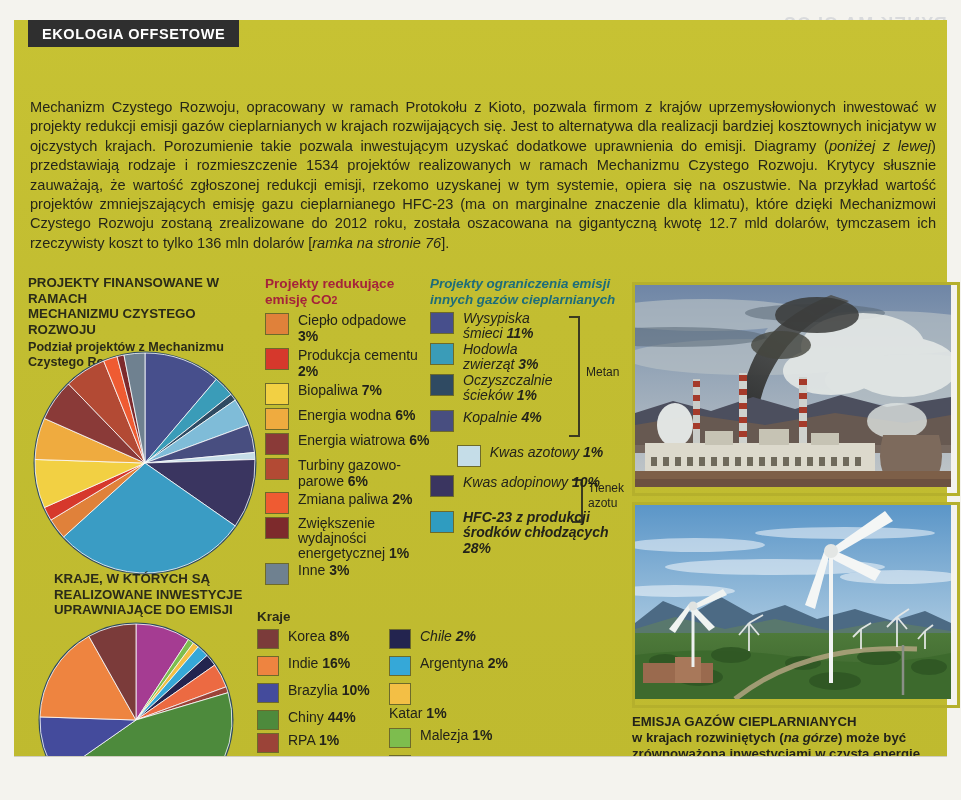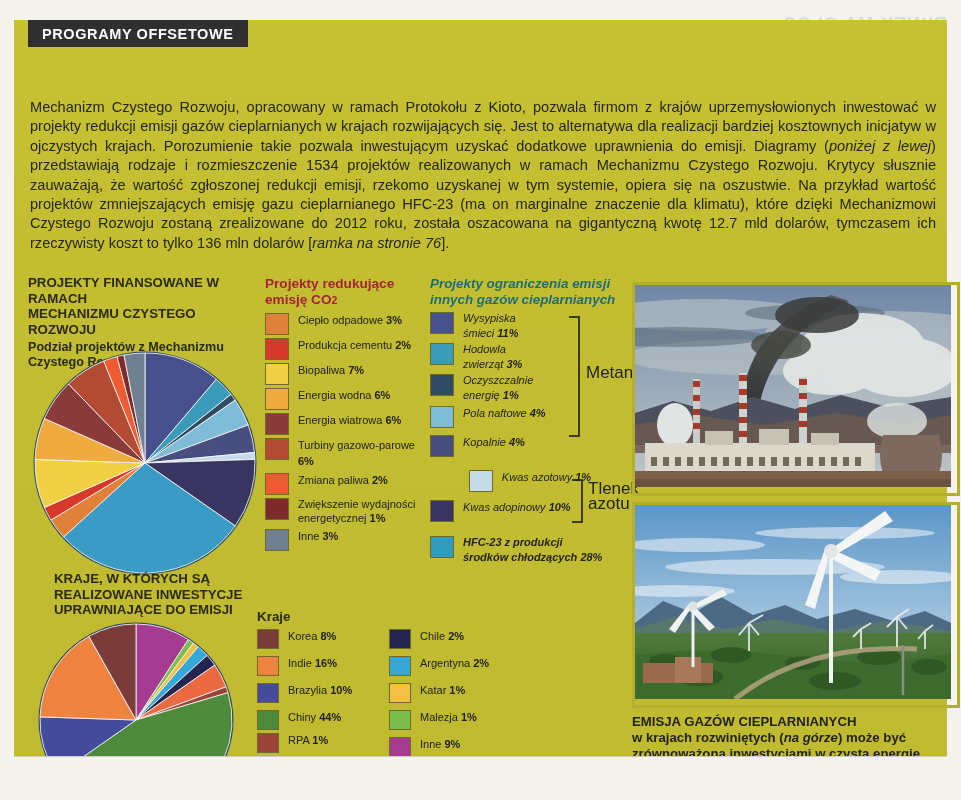--- a/index.html
+++ b/index.html
@@ -38,27 +38,27 @@
   
   .hd-dark{color:#2b2b18;font-weight:bold;font-size:13.3px;line-height:15.6px;}
   .hd-sub{color:#2b2b18;font-weight:bold;font-size:12.6px;line-height:15px;}
   .hd-red{color:#a5233a;font-weight:bold;font-size:13.6px;line-height:16px;}
   .hd-teal{color:#1d6c7a;font-weight:bold;font-size:13.4px;line-height:16px;}
 
   
   .legend-row{display:flex;align-items:flex-start;margin-bottom:2px;}
   .sw{width:22px;height:20px;flex:0 0 22px;border:1.4px solid #6d6a2a;margin-right:9px;margin-top:1px;}
   .sw-sm{width:20px;height:18px;flex:0 0 20px;border:1.3px solid #6d6a2a;margin-right:9px;margin-top:1px;}
-  .lbl{color:#23231a;font-size:11px;line-height:16.4px;}
+  .lbl{color:#23231a;font-size:14px;line-height:16.4px;}
   .lbl b{font-weight:bold;}
   .lbl-2{line-height:14.6px;}
 
   
   .bracket{position:absolute;border:2px solid #3b3b20;border-left:none;width:9px;}
-  .brk-lbl{position:absolute;color:#23231a;font-size:17px;line-height:15px;}
+  .brk-lbl{position:absolute;color:#23231a;font-size:12px;line-height:15px;}
 
   
   .photo{position:absolute;border:3px solid #b5b02c;overflow:hidden;}
   .photo svg{display:block;}
 
   .caption{position:absolute;color:#23231a;font-size:13.2px;line-height:16.2px;font-weight:bold;}
   .caption i{font-style:italic;font-weight:bold;}
 
   
   #bottom-white{position:absolute;left:0;bottom:0;width:961px;height:44px;background:#f4f3ee;z-index:9;}
@@ -68,21 +68,21 @@
 <body>
 
 <div id="page">
 
   <div class="bleed bleed-top">RYNEK MA GŁOS</div>
 
   <div id="panel">
     <div class="paper-bg"></div>
 
 
-    <div id="kicker">PROGRAMY OFFSETOWE</div>
+    <div id="kicker">EKOLOGIA OFFSETOWE</div>
 
     <div id="body-copy">Mechanizm Czystego Rozwoju, opracowany w ramach Protokołu z Kioto, pozwala firmom z krajów uprzemysłowionych inwestować w projekty redukcji emisji gazów cieplarnianych w krajach rozwijających się. Jest to alternatywa dla realizacji bardziej kosztownych inicjatyw w ojczystych krajach.  Porozumienie takie pozwala inwestującym uzyskać dodatkowe uprawnienia do emisji. Diagramy (<i>poniżej z lewej</i>) przedstawiają rodzaje i rozmieszczenie 1534 projektów realizowanych w ramach Mechanizmu Czystego Rozwoju. Krytycy słusznie zauważają, że wartość zgłoszonej redukcji emisji, rzekomo uzyskanej w tym systemie, opiera się na oszustwie. Na przykład wartość projektów zmniejszających emisję gazu cieplarnianego HFC-23 (ma on marginalne znaczenie dla klimatu), które dzięki Mechanizmowi Czystego Rozwoju zostaną zrealizowane do 2012 roku, została oszacowana na gigantyczną kwotę 12.7 mld dolarów, tymczasem ich rzeczywisty koszt to tylko 136 mln dolarów [<i>ramka na stronie 76</i>].</div>
 
     <div style="position:absolute;left:14px;top:255px;width:236px;z-index:5;">
       <div class="hd-dark">PROJEKTY FINANSOWANE W RAMACH</div>
       <div class="hd-dark">MECHANIZMU CZYSTEGO ROZWOJU</div>
       <div class="hd-sub" style="margin-top:3px">Podział projektów z Mechanizmu</div>
       <div class="hd-sub">Czystego Rozwoju</div>
     </div>
 
@@ -161,25 +161,21 @@
           <div class="legend-row">
             <div class="sw" style="background: rgb(71, 79, 140);"></div>
             <div class="lbl lbl-2"><span>Wysypiska</span><br><span>śmieci</span> <b>11%</b></div>
           </div>
           <div class="legend-row">
             <div class="sw" style="background: rgb(58, 156, 184);"></div>
             <div class="lbl lbl-2"><span>Hodowla</span><br><span>zwierząt</span> <b>3%</b></div>
           </div>
           <div class="legend-row">
             <div class="sw" style="background: rgb(47, 74, 98);"></div>
-            <div class="lbl lbl-2"><span>Oczyszczalnie</span><br><span>energię</span> <b>1%</b></div>
-          </div>
-          <div class="legend-row">
-            <div class="sw" style="background: rgb(127, 188, 216);"></div>
-            <div class="lbl"><span>Pola naftowe</span> <b>4%</b></div>
+            <div class="lbl lbl-2"><span>Oczyszczalnie</span><br><span>ścieków</span> <b>1%</b></div>
           </div>
           <div class="legend-row" style="margin-top: 6px;">
             <div class="sw" style="background: rgb(72, 78, 128);"></div>
             <div class="lbl"><span>Kopalnie</span> <b>4%</b></div>
           </div>
           <div class="legend-row" style="margin-top: 12px; justify-content: center;">
             <div class="sw" style="background: rgb(197, 221, 232);"></div>
             <div class="lbl"><span>Kwas azotowy</span> <b>1%</b></div>
           </div>
           <div class="legend-row" style="margin-top: 7px; text-align: right;">
@@ -253,29 +249,29 @@
             <div class="legend-row" style="margin-bottom: 6px;">
               <div class="sw-sm" style="background: rgb(155, 67, 56);"></div>
               <div class="lbl"><span>RPA</span> <b>1%</b></div>
             </div>
             <div class="legend-row" style="margin-bottom: 6px;">
               <div class="sw-sm" style="background: rgb(236, 106, 66);"></div>
               <div class="lbl"><span>Meksyk</span> <b>4%</b></div>
             </div>
           </div>
         <div id="legend-countries-col2" style="width:130px">
-            <div class="legend-row" style="margin-bottom: 6px;">
+            <div class="legend-row" style="margin-bottom: 6px; font-style: italic;">
               <div class="sw-sm" style="background: rgb(35, 36, 79);"></div>
               <div class="lbl"><span>Chile</span> <b>2%</b></div>
             </div>
             <div class="legend-row" style="margin-bottom: 6px;">
               <div class="sw-sm" style="background: rgb(53, 168, 216);"></div>
               <div class="lbl"><span>Argentyna</span> <b>2%</b></div>
             </div>
-            <div class="legend-row" style="margin-bottom: 6px;">
+            <div class="legend-row" style="margin-bottom: 6px; flex-direction: column;">
               <div class="sw-sm" style="background: rgb(243, 191, 69);"></div>
               <div class="lbl"><span>Katar</span> <b>1%</b></div>
             </div>
             <div class="legend-row" style="margin-bottom: 6px;">
               <div class="sw-sm" style="background: rgb(125, 189, 78);"></div>
               <div class="lbl"><span>Malezja</span> <b>1%</b></div>
             </div>
             <div class="legend-row" style="margin-bottom: 6px;">
               <div class="sw-sm" style="background: rgb(165, 60, 146);"></div>
               <div class="lbl"><span>Inne</span> <b>9%</b></div>

